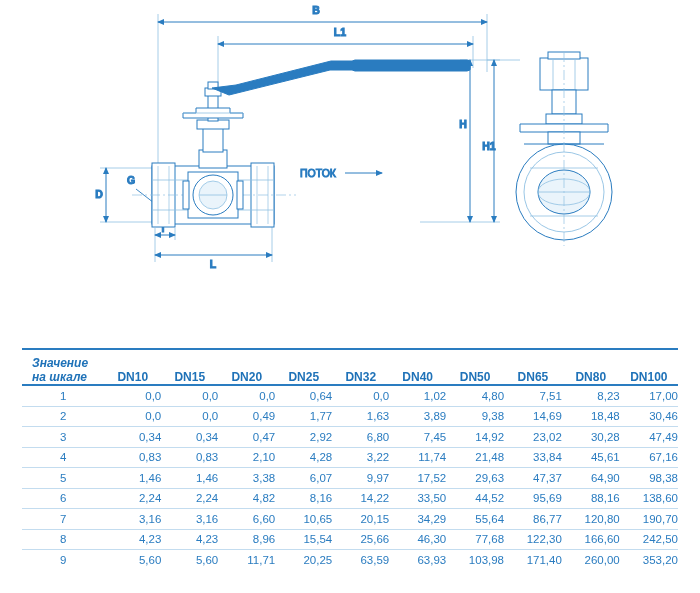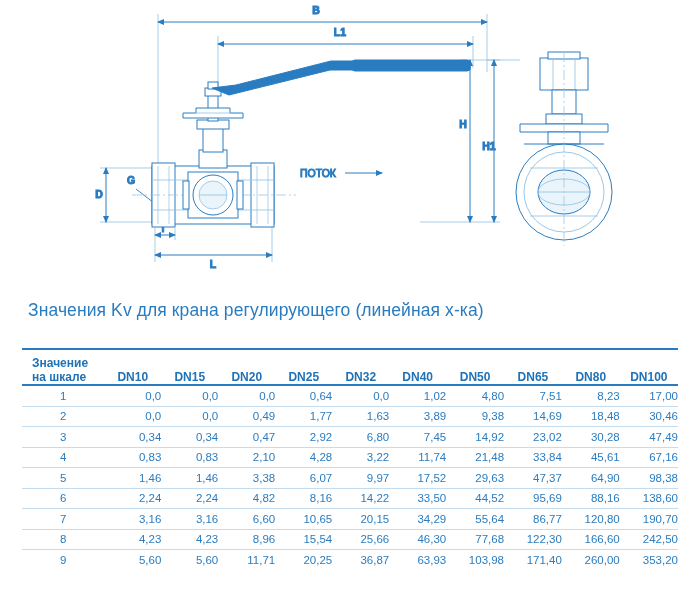--- a/index.html
+++ b/index.html
@@ -66,20 +66,21 @@
     text-align: center;
     vertical-align: bottom;
     padding-bottom: 4px;
     height: 34px;
   }
   .hdr-row th.first {
     text-align: left;
     padding-left: 10px;
     line-height: 14px;
     white-space: pre-line;
+    font-style: italic;
   }
   .thick-top {
     border-top: 2px solid #2a7cc0;
   }
   .thick-bottom {
     border-bottom: 2px solid #2a7cc0;
   }
   tbody tr td {
     height: 19.5px;
     text-align: right;
@@ -232,21 +233,20 @@
         <ellipse cx="564" cy="192" rx="26" ry="13" fill="none" stroke="#8fc0e2" stroke-width="0.8"></ellipse>
         <line x1="538" y1="192" x2="590" y2="192" stroke="#8fc0e2" stroke-width="0.8"></line>
         <line x1="524" y1="144" x2="604" y2="144" stroke="#2a7cc0"></line>
         <line x1="530" y1="168" x2="598" y2="168" stroke="#8fc0e2" stroke-width="0.8"></line>
         <line x1="530" y1="216" x2="598" y2="216" stroke="#8fc0e2" stroke-width="0.8"></line>
         <line x1="564" y1="52" x2="564" y2="246" stroke="#8fc0e2" stroke-width="0.7" stroke-dasharray="10 3 2 3"></line>
       </g>
     </svg>
   </div>
 
-  <div class="section-title">Значения Kv для крана регулирующего (линейная х-ка)</div>
 
   <div class="table-wrap">
     <table class="kv">
       <colgroup>
         <col class="c-scale">
         <col class="c-dn">
           <col class="c-dn">
           <col class="c-dn">
           <col class="c-dn">
           <col class="c-dn">
@@ -376,21 +376,21 @@
           <td>122,30</td>
           <td>166,60</td>
           <td>242,50</td>
         </tr>
         <tr>
           <td class="scale">9</td>
           <td>5,60</td>
           <td>5,60</td>
           <td>11,71</td>
           <td>20,25</td>
-          <td>36,87</td>
+          <td>63,59</td>
           <td>63,93</td>
           <td>103,98</td>
           <td>171,40</td>
           <td>260,00</td>
           <td>353,20</td>
         </tr>
       </tbody>
     </table>
   </div>
 

